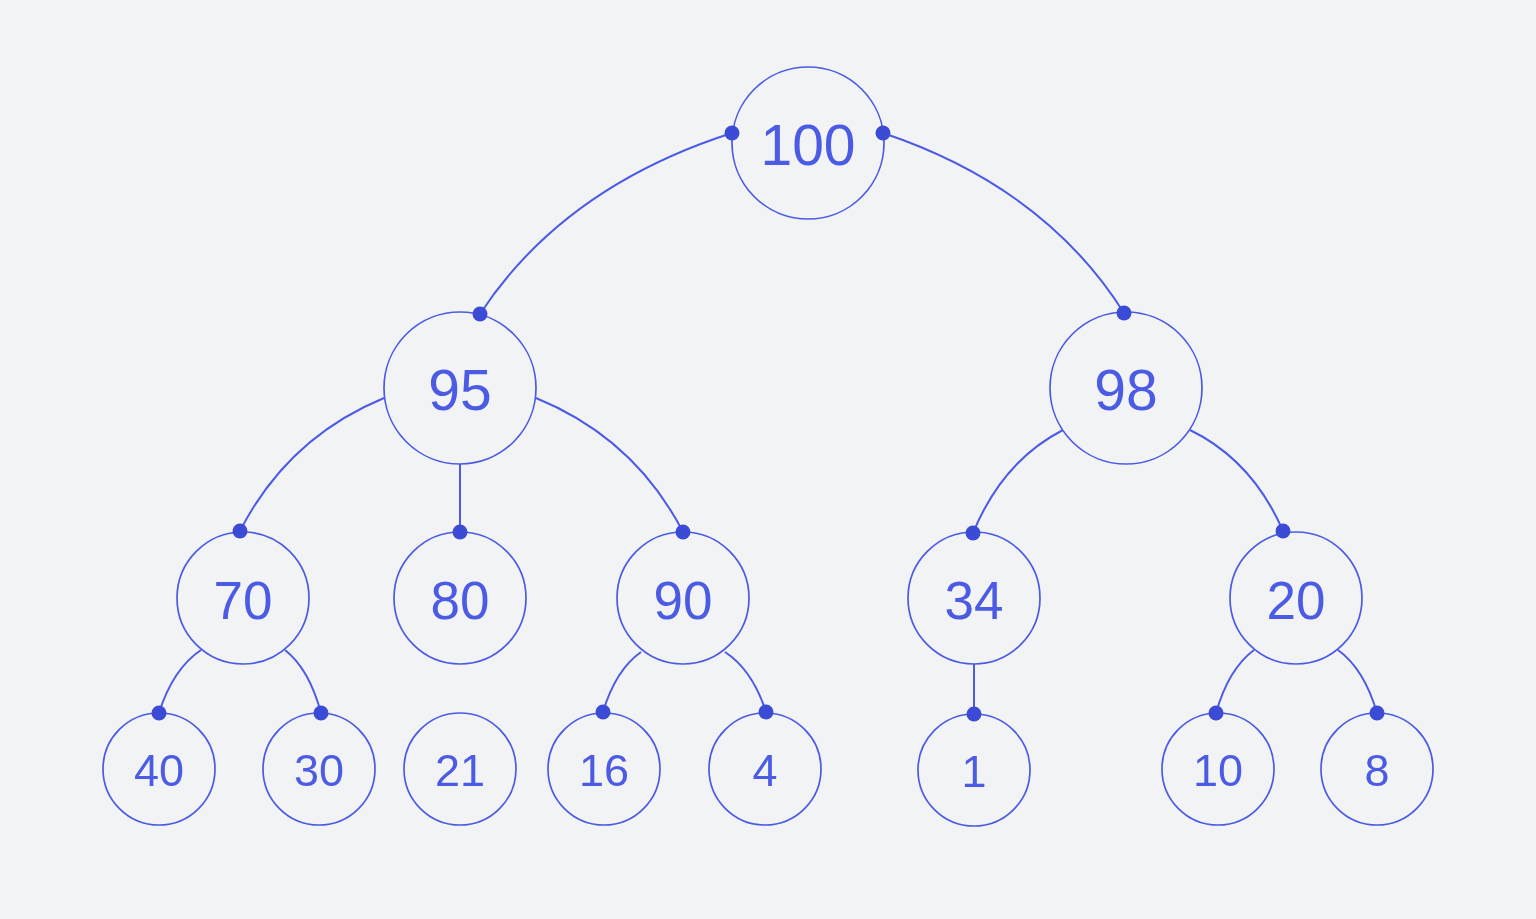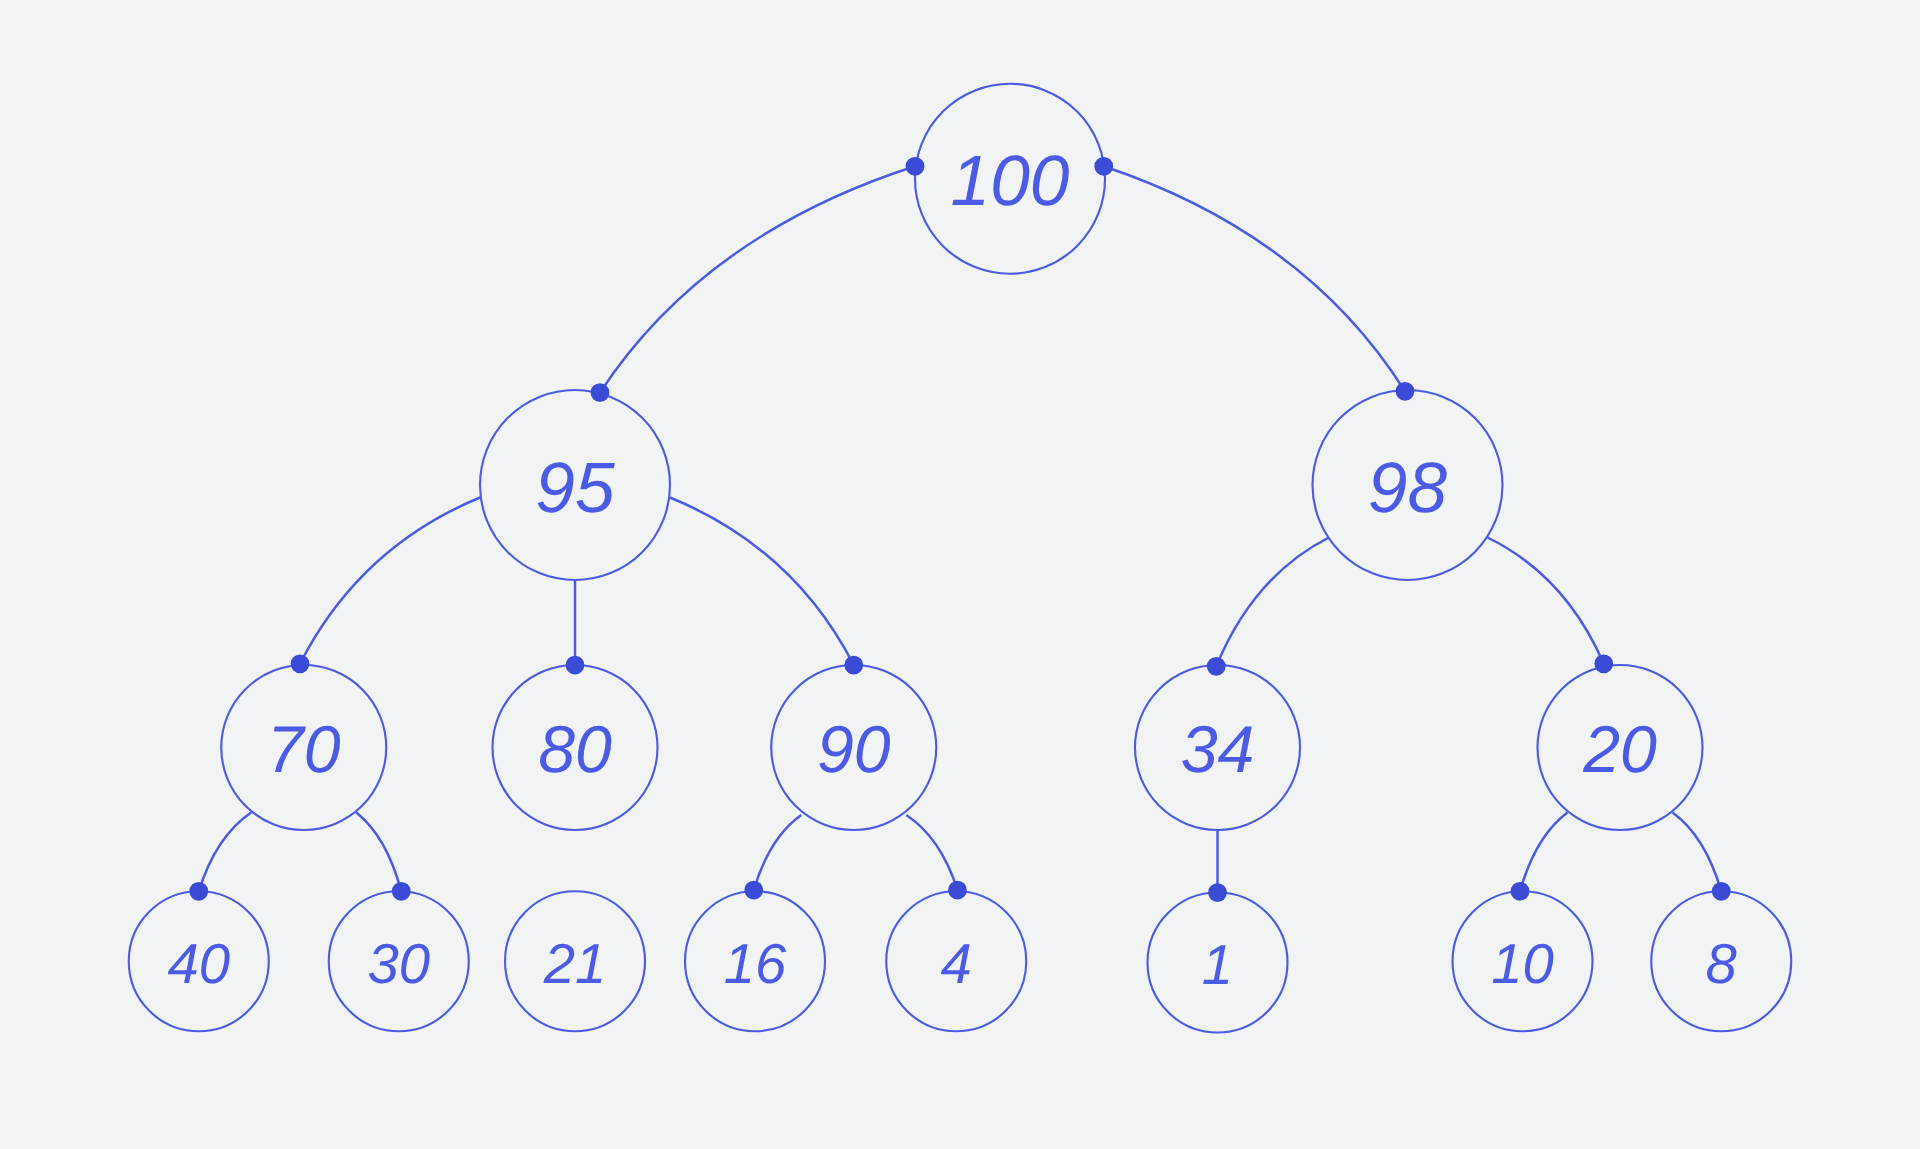--- a/index.html
+++ b/index.html
@@ -7,21 +7,20 @@
     padding: 0;
     background: #f2f3f5;
     font-family: "Liberation Sans", sans-serif;
   }
   .stage {
     position: relative;
     width: 1536px;
     height: 919px;
     background: #f2f3f5;
     overflow: hidden;
-    font-style: italic;
   }
   svg { display: block; }
   .node-label {
     font-family: "Liberation Sans", sans-serif;
     font-weight: 400;
   }
 </style>
 </head>
 <body>
 

